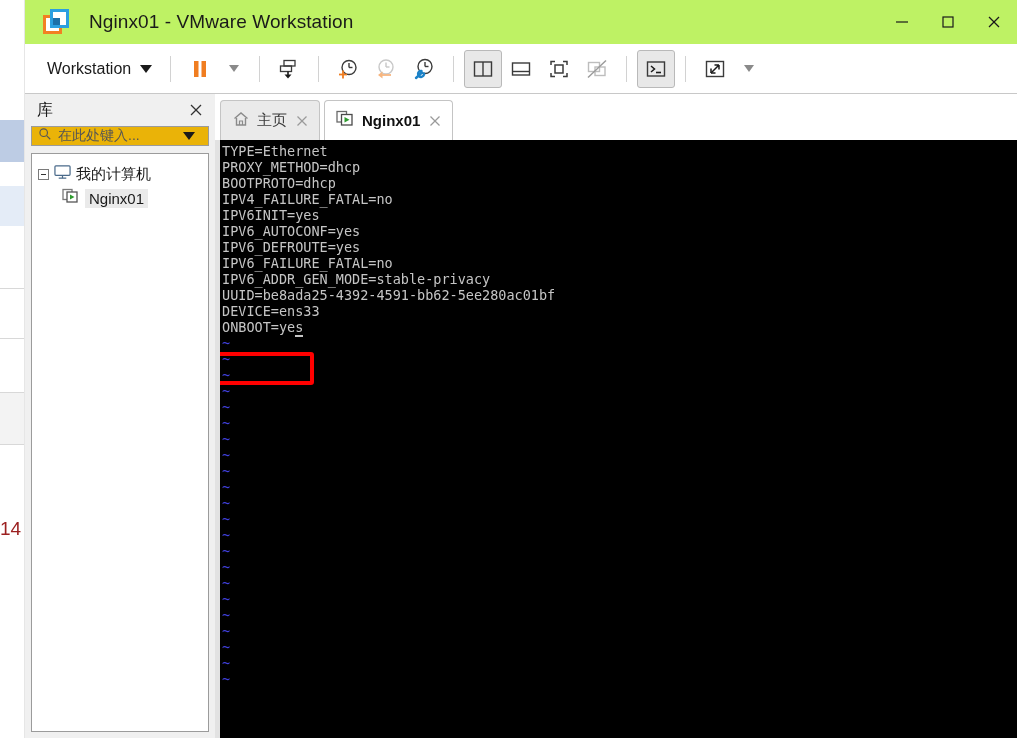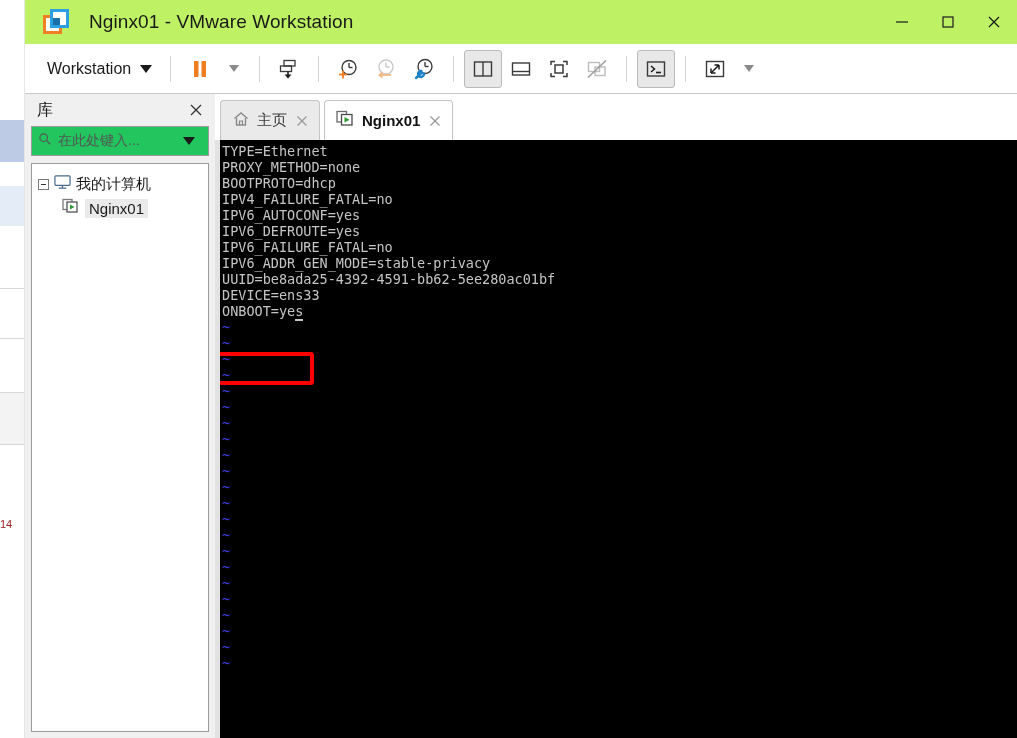--- a/index.html
+++ b/index.html
@@ -16,21 +16,21 @@
     background: #ffffff; overflow: hidden;
   }
   #bg-window .bg-row { position: absolute; left: 0; width: 24px; }
   .bg-sel-strong { background: #bdcce4; }
   .bg-sel-light  { background: #e4ecf7; }
   .bg-sep { border-top: 1px solid #d8d8d8; }
   .bg-shade { background: #f3f3f3; }
   .bg-rednum {
     position: absolute; left: 0; width: 22px;
     font-family: "Liberation Sans", sans-serif;
-    font-size: 11px; color: #9c2020; font-weight: 500;
+    font-size: 19px; color: #9c2020; font-weight: 500;
     white-space: nowrap; overflow: hidden;
   }
 
   
   #vmware-window {
     position: absolute; left: 24px; top: 0;
     width: 993px; height: 738px;
     background: #ffffff;
     border-left: 1px solid #e6e6e6;
     display: flex; flex-direction: column;
@@ -120,21 +120,21 @@
     display: flex; flex-direction: column;
     padding: 0 6px 6px 6px;
   }
   #library-header {
     height: 32px; display: flex; align-items: center;
     justify-content: space-between; padding: 0 4px 0 6px;
   }
   #library-title { font-size: 16px; color: #1a1a1a; }
   #library-close { width: 18px; height: 18px; display: flex; align-items: center; justify-content: center; }
   #library-search {
-    height: 30px; background: #22c55e; border: 1px solid #9b9b9b;
+    height: 20px; background: #eab308; border: 1px solid #9b9b9b;
     display: flex; align-items: center; padding: 0 13px 0 6px; gap: 6px;
   }
   #library-search .ph {
     flex: 1; font-size: 14px; color: #555555; white-space: nowrap; overflow: hidden;
   }
   #library-tree {
     flex: 1; margin-top: 7px; background: #ffffff;
     border: 1px solid #9b9b9b; padding: 8px 4px 4px 4px;
     overflow: hidden;
   }
@@ -439,23 +439,24 @@
               </svg>
           </span>
         </div>
       </div>
 
       <div id="terminal-wrap">
         <div id="term-gutter"></div>
         <div id="terminal">
           <div id="term-lines">
               <div class="term-line">TYPE=Ethernet</div>
-              <div class="term-line">PROXY_METHOD=none</div>
+              <div class="term-line">PROXY_METHOD=dhcp</div>
               <div class="term-line">BOOTPROTO=dhcp</div>
               <div class="term-line">IPV4_FAILURE_FATAL=no</div>
+              <div class="term-line">IPV6INIT=yes</div>
               <div class="term-line">IPV6_AUTOCONF=yes</div>
               <div class="term-line">IPV6_DEFROUTE=yes</div>
               <div class="term-line">IPV6_FAILURE_FATAL=no</div>
               <div class="term-line">IPV6_ADDR_GEN_MODE=stable-privacy</div>
               <div class="term-line">UUID=be8ada25-4392-4591-bb62-5ee280ac01bf</div>
               <div class="term-line">DEVICE=ens33</div>
               <div class="term-line">ONBOOT=ye<span class="term-cursor">s</span></div>
               <div class="term-line tilde">~</div>
               <div class="term-line tilde">~</div>
               <div class="term-line tilde">~</div>

